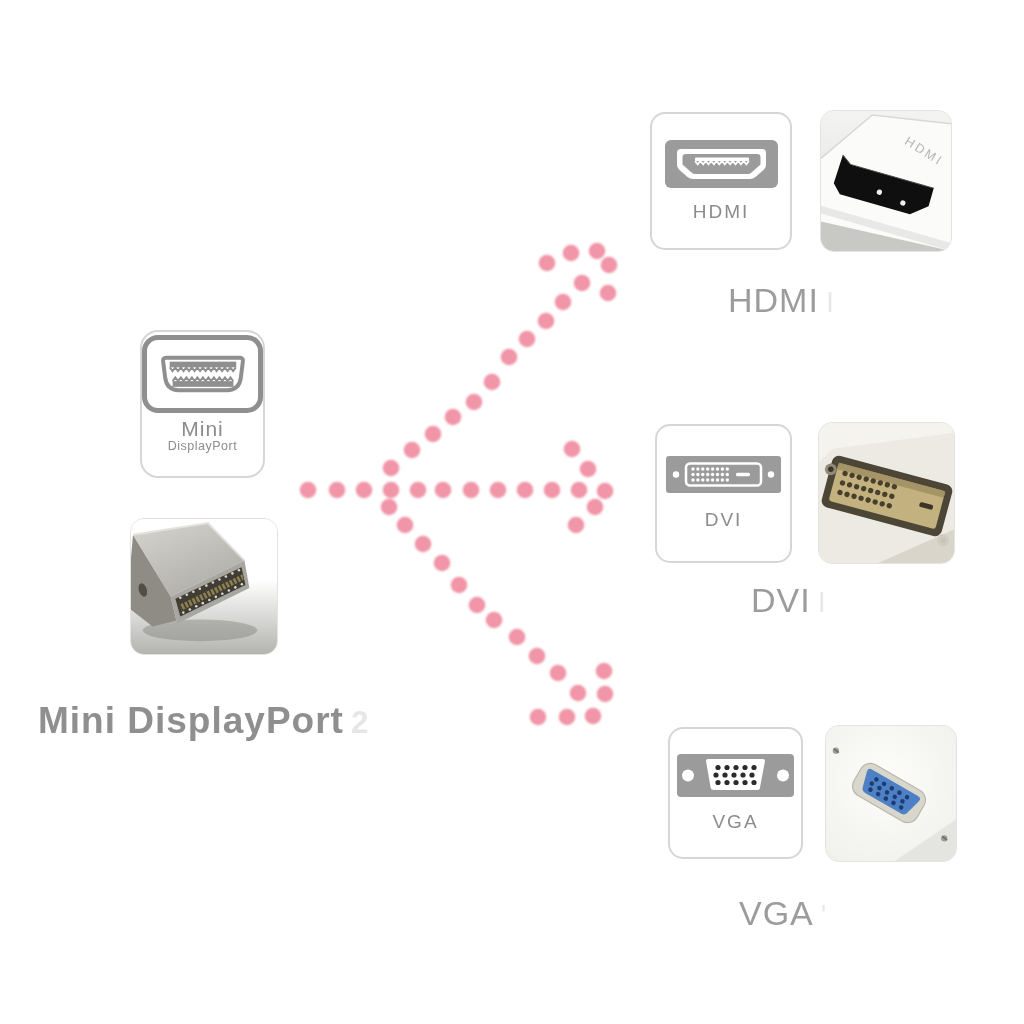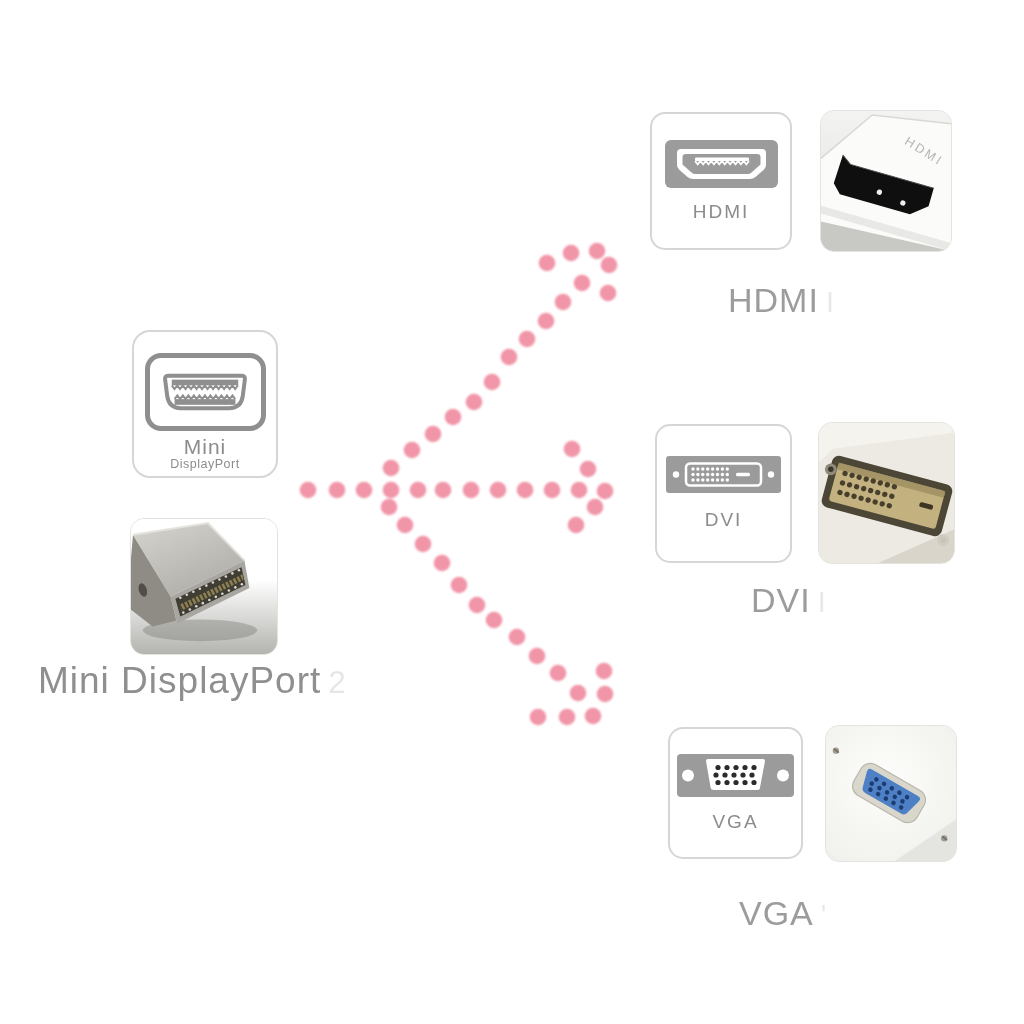--- a/index.html
+++ b/index.html
@@ -11,21 +11,21 @@
   .card{
     position:absolute;background:#fff;
     border:2px solid var(--card_border,#d6d6d4);
     box-sizing:border-box;
     display:flex;flex-direction:column;align-items:center;justify-content:center;
   }
   .card .port-label{
     color:var(--label_gray,#8c8c8c);
     font-size:19px;letter-spacing:2px;font-weight:400;
   }
-  #minidp-card{left:132px;top:330px;width:146px;height:148px;border-radius:18px;justify-content:flex-start;padding-top:21px;}
+  #minidp-card{left:140px;top:330px;width:125px;height:148px;border-radius:18px;justify-content:flex-start;padding-top:3px;}
   .mdp-outline{
     width:121px;height:78px;border:5px solid var(--minidp_outline,#8f8f8f);
     border-radius:16px;box-sizing:border-box;
     display:flex;align-items:center;justify-content:center;
   }
   .mdp-label{margin-top:5px;text-align:center;color:var(--label_gray,#8c8c8c);line-height:1.05;}
   .mdp-label .top{font-size:21px;letter-spacing:1px;}
   .mdp-label .bottom{font-size:12.5px;letter-spacing:0.5px;text-align:center;}
   #hdmi-card{left:650px;top:112px;width:142px;height:138px;border-radius:15px;gap:13px;}
   #dvi-card{left:655px;top:424px;width:137px;height:139px;border-radius:15px;gap:16px;}
@@ -37,21 +37,21 @@
   .photo svg{display:block;width:100%;height:100%;}
   #minidp-photo{left:130px;top:518px;width:148px;height:137px;}
   #hdmi-photo{left:820px;top:110px;width:132px;height:142px;}
   #dvi-photo{left:818px;top:422px;width:137px;height:142px;}
   #vga-photo{left:825px;top:725px;width:132px;height:137px;}
   .caption{
     position:absolute;color:var(--caption_gray,#9c9c9c);
     font-size:34px;letter-spacing:1px;white-space:nowrap;font-weight:400;
   }
   .caption .ghost{opacity:0.22;margin-left:7px;font-size:0.85em;}
-  #minidp-caption{left:38px;top:660px;font-size:37px;color:#8f8f8f;}
+  #minidp-caption{left:38px;top:700px;font-size:37px;color:#8f8f8f;font-weight:bold;}
   #hdmi-caption{left:728px;top:281px;}
   #dvi-caption{left:751px;top:581px;}
   #vga-caption{left:739px;top:894px;}
   #arrow-layer{position:absolute;left:0;top:0;pointer-events:none;}
 </style>
 </head>
 <body>
 
 <div id="stage">
 

